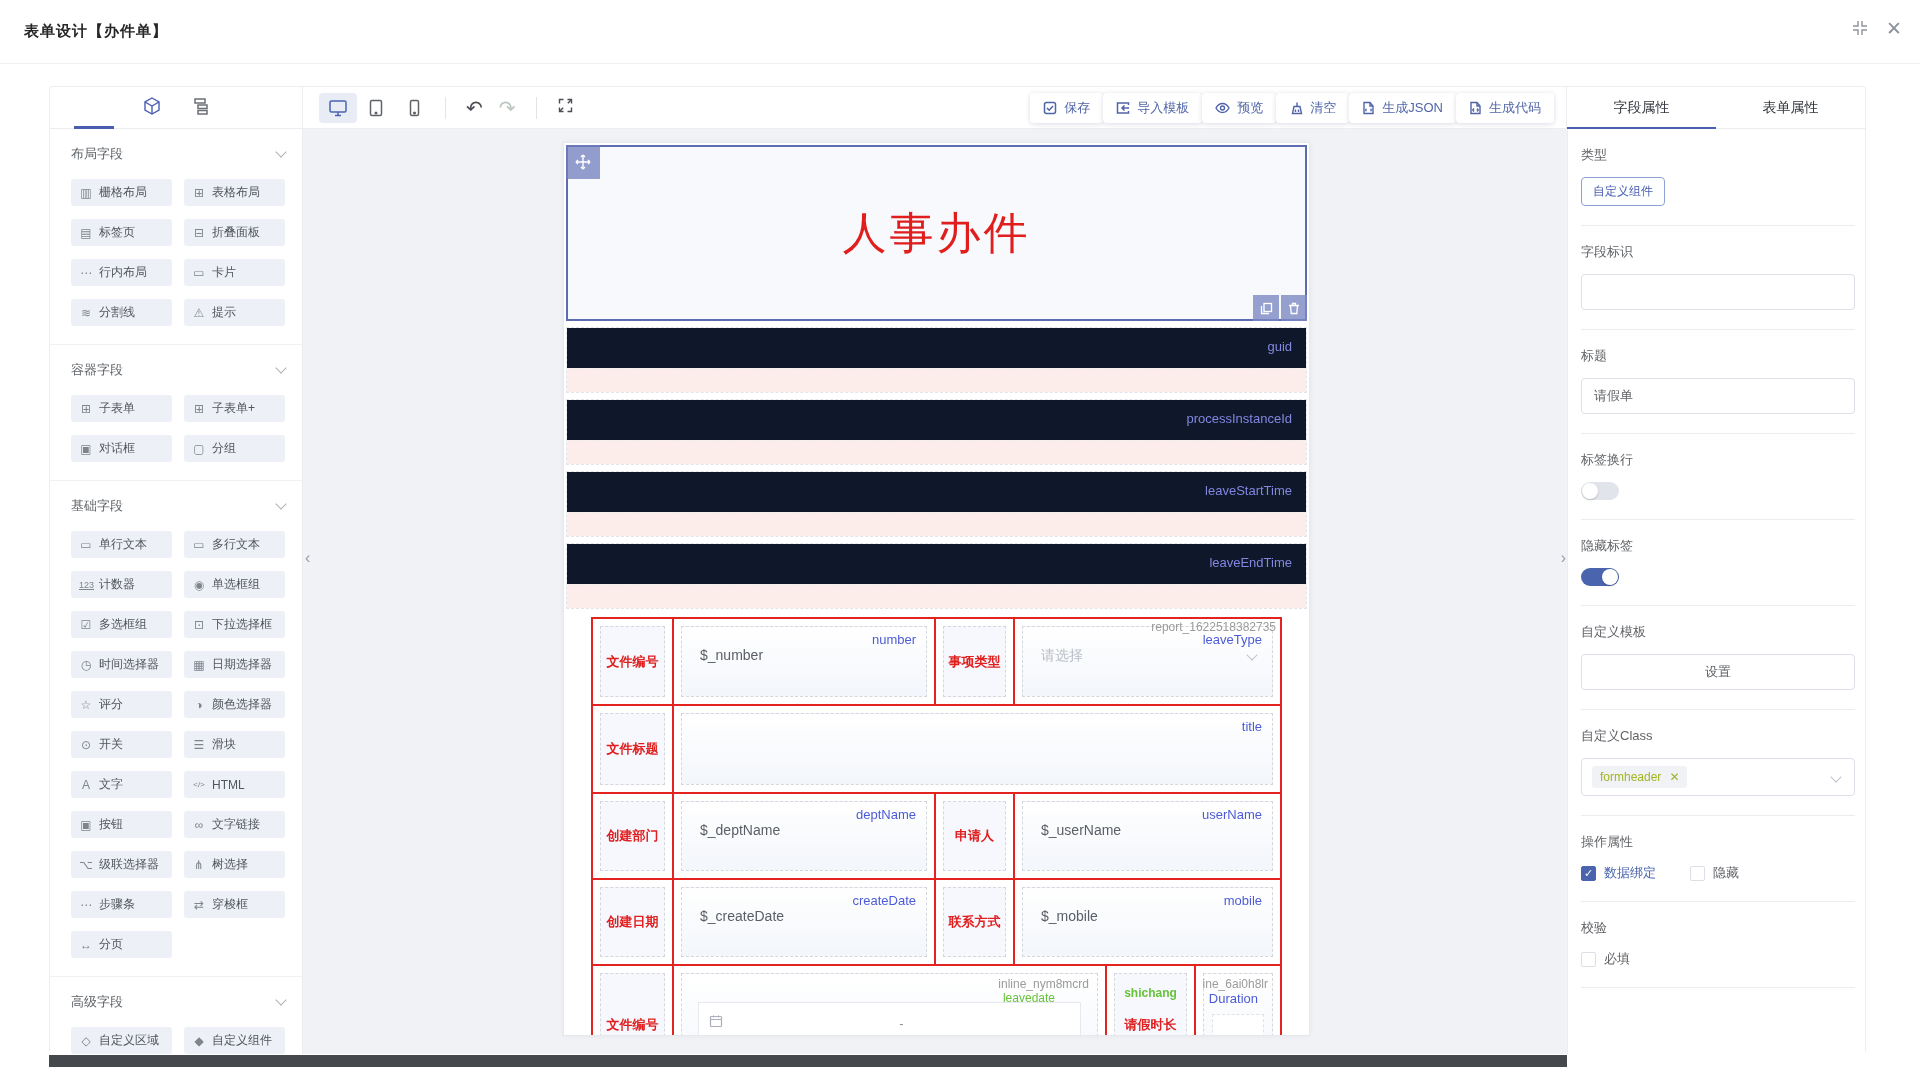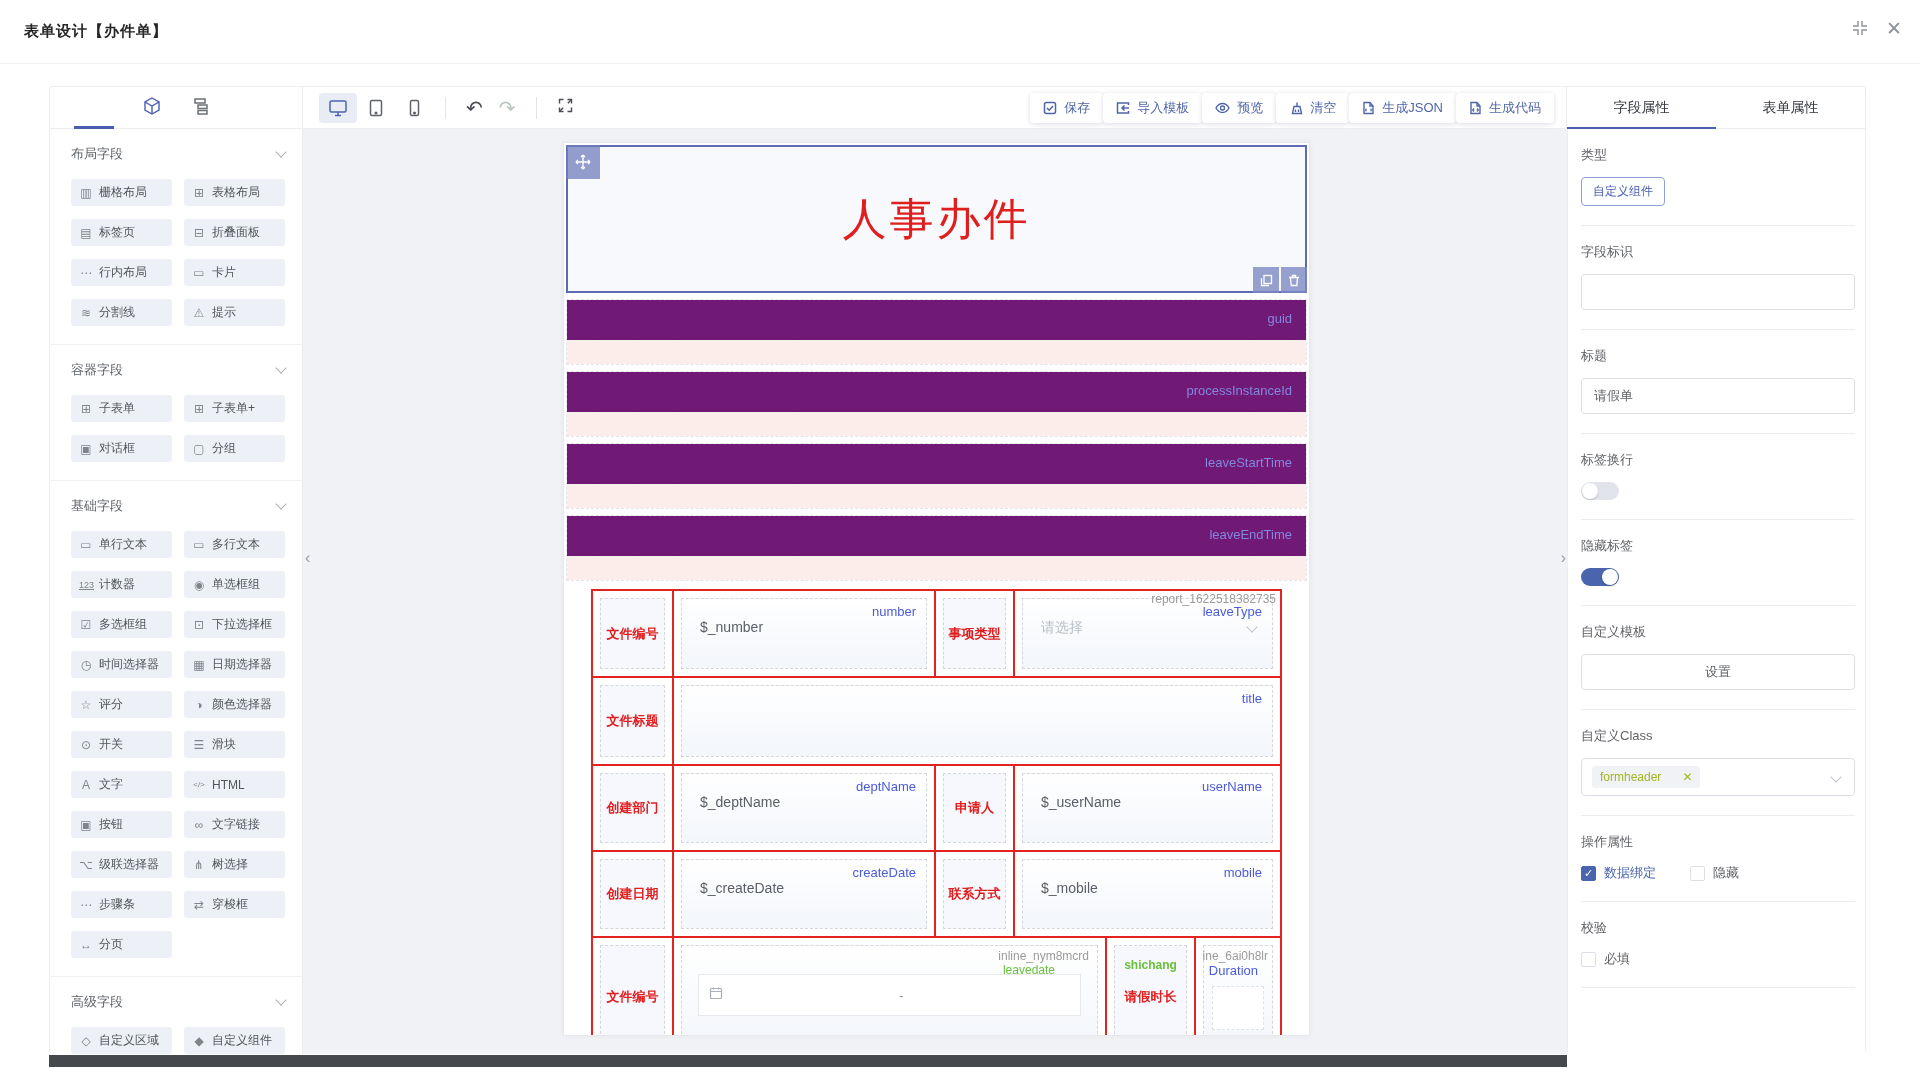--- a/index.html
+++ b/index.html
@@ -48,30 +48,30 @@
   .item .ico { font-size:12px; color:#7e858f; width:14px; text-align:center; flex:none; }
 
   
   .canvas { position:absolute; left:253px; top:42px; width:1265px; height:925px; background:#f0f2f5; overflow:hidden; }
   .collapse-l, .collapse-r { position:absolute; top:420px; font-size:16px; color:#9aa0a8; }
   .collapse-l { left:2px; } .collapse-r { right:2px; }
 
   .page { position:absolute; left:260px; top:13px; width:747px; height:894px; background:#fff;
     border:1px solid #e6e8ec; box-shadow:0 0 6px rgba(0,0,0,.05); overflow:hidden; padding:2px; }
 
-  .fheader { position:relative; height:148px; border:2px solid #5c6bb2; background:#f7f9fc;
+  .fheader { position:relative; height:176px; border:2px solid #5c6bb2; background:#f7f9fc;
     display:flex; align-items:center; justify-content:center; }
   .fheader .ftitle { font-size:44px; color:#e01e1e; font-weight:500; letter-spacing:3px; }
   .drag-handle { position:absolute; left:-2px; top:-2px; width:34px; height:34px; background:rgba(112,125,190,.75);
     display:flex; align-items:center; justify-content:center; }
   .blk-actions { position:absolute; right:-2px; bottom:-2px; display:flex; gap:2px; }
   .blk-actions .act { width:26px; height:26px; background:rgba(125,137,195,.8); display:flex; align-items:center; justify-content:center; }
 
   .hidden-blk { margin:6px 0 0; border:1px dashed #e2e4e9; }
-  .hidden-blk .wrow { position:relative; height:40px; background:#701a75; }
+  .hidden-blk .wrow { position:relative; height:40px; background:#0f172a; }
   .hidden-blk .wrow .hlabel { position:absolute; right:14px; top:11px; font-size:13px; color:#8287e0; }
   .hidden-blk .prow { height:24px; background:#fcedeb; border-top:1px dashed #eee; }
 
   .rtable { position:relative; margin:8px 25px 0 25px; border:2px solid #e2231f; background:#fff; }
   .rtag { position:absolute; right:4px; top:1px; font-size:12px; color:#9b9b9b; z-index:3; }
   .trow { display:grid; border-top:2px solid #e2231f; }
   .trow.first { border-top:none; }
   .r4c { grid-template-columns:79px 262px 79px 1fr; }
   .r2c { grid-template-columns:79px 1fr; }
   .r5c { grid-template-columns:79px 433px 89px 1fr; }
@@ -106,21 +106,21 @@
   .pinput { width:100%; height:36px; border:1px solid #dcdfe6; border-radius:4px; background:#fff;
     font-size:13px; color:#606266; padding:1px 12px; display:flex; align-items:center; }
   .switch { width:38px; height:18px; border-radius:9px; position:relative; }
   .switch.off { background:#e1e4ea; }
   .switch.on  { background:#4a64ae; }
   .switch .knob { position:absolute; top:1px; width:16px; height:16px; border-radius:50%; background:#fff; box-shadow:0 1px 2px rgba(0,0,0,.2); }
   .switch.off .knob { left:1px; } .switch.on .knob { right:1px; }
   .pbtn { width:100%; height:36px; border:1px solid #dcdfe6; border-radius:4px; background:#fff;
     display:flex; align-items:center; justify-content:center; font-size:13px; color:#606266; }
   .pselect { width:100%; height:38px; border:1px solid #dcdfe6; border-radius:4px; display:flex; align-items:center; padding:0 10px; position:relative; }
-  .ctag { background:#f0f2f5; border-radius:3px; padding:4px 8px; font-size:12px; color:#a3b421; display:inline-flex; align-items:center; gap:21px; }
+  .ctag { background:#f0f2f5; border-radius:3px; padding:4px 8px; font-size:12px; color:#a3b421; display:inline-flex; align-items:center; gap:8px; }
   .ctag .x { font-size:12px; color:#a3b421; }
   .pselect .scaret { position:absolute; right:14px; top:14px; width:8px; height:8px; border-right:1.5px solid #c0c4cc; border-bottom:1.5px solid #c0c4cc; transform:rotate(45deg); }
   .cbrow { display:flex; align-items:center; gap:34px; }
   .cb { display:flex; align-items:center; gap:8px; font-size:13px; }
   .cbbox { width:15px; height:15px; border-radius:2px; border:1px solid #dcdfe6; background:#fff; display:flex; align-items:center; justify-content:center; }
   .cbbox.checked { background:#4a64ae; border-color:#4a64ae; color:#fff; font-size:11px; }
   .cb .on-txt { color:#4a64ae; } .cb .off-txt { color:#606266; }
 
   .bottom-strip { position:absolute; left:49px; top:1055px; width:1518px; height:12px; background:#45484c; }
 </style>

